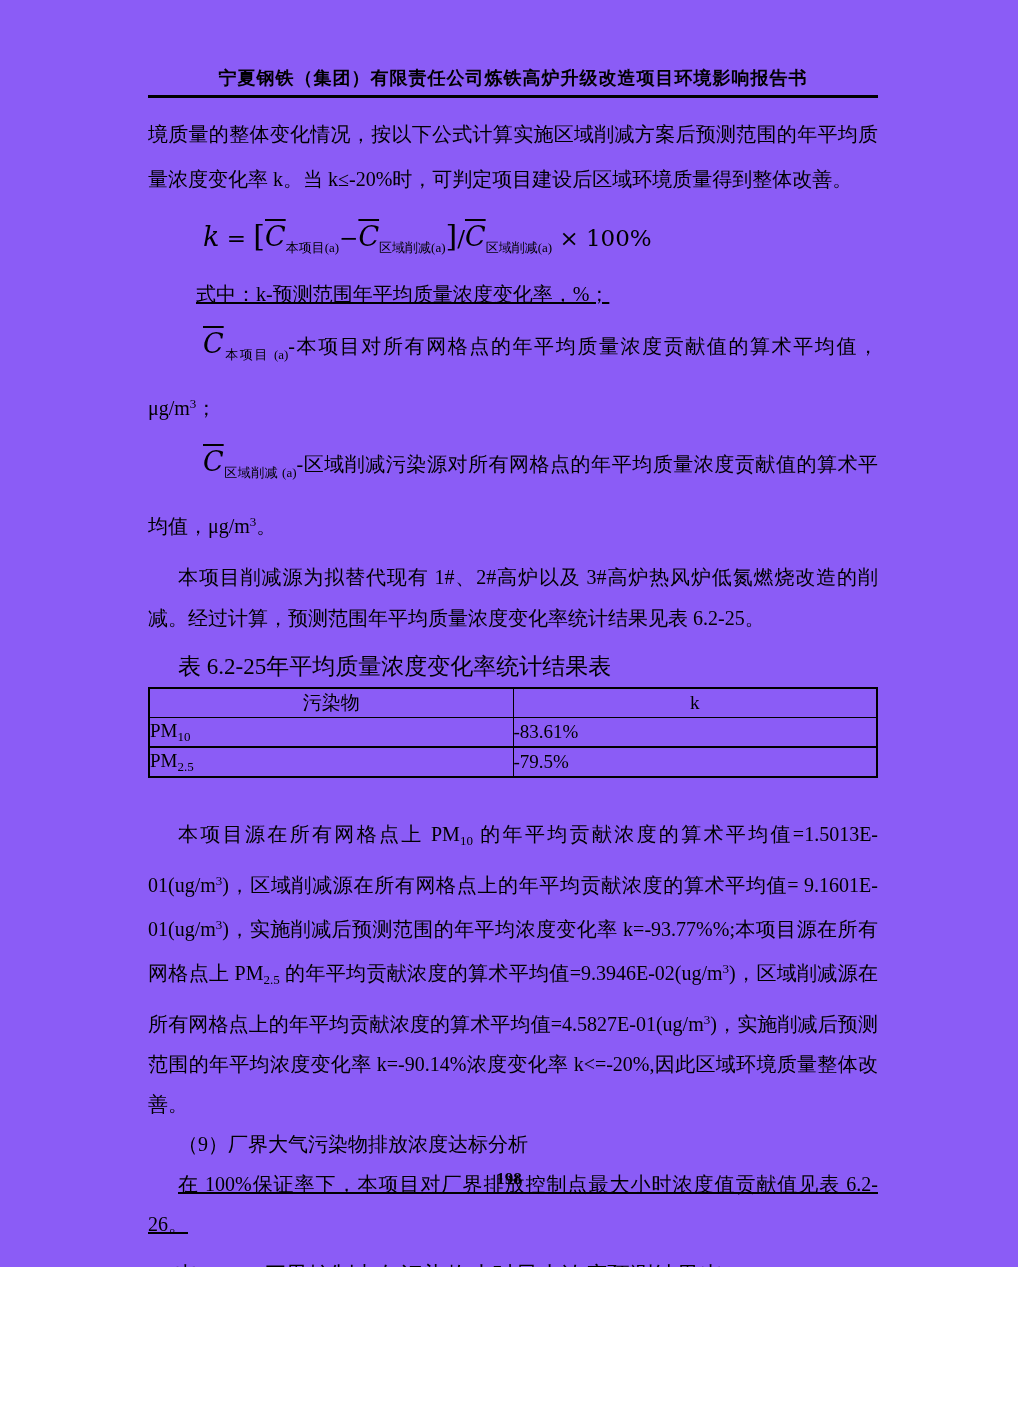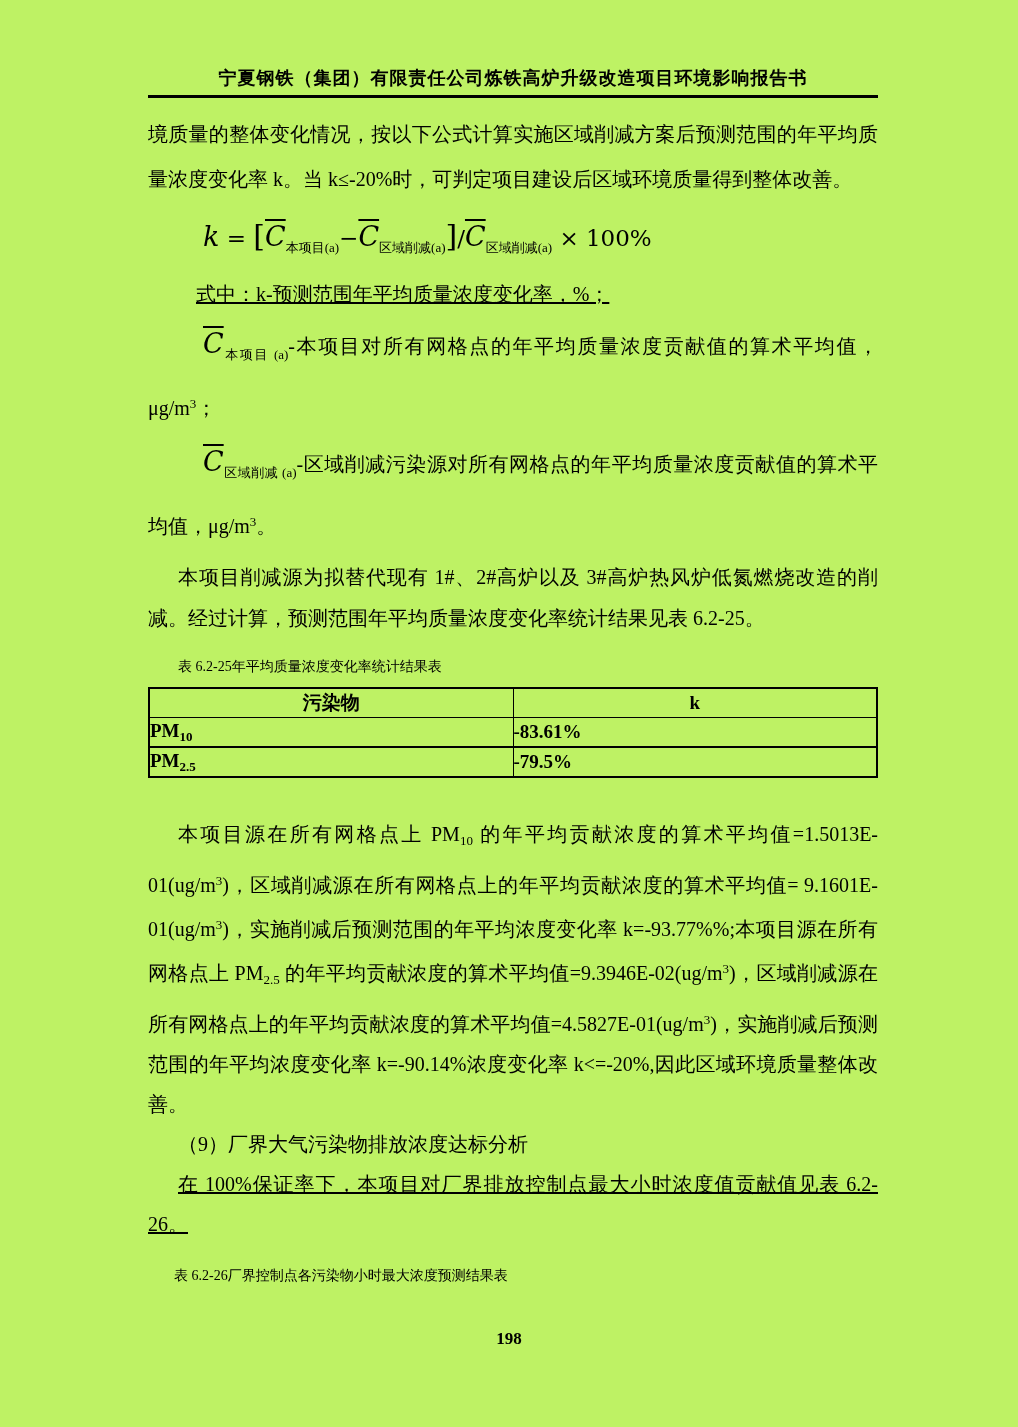--- a/index.html
+++ b/index.html
@@ -1,20 +1,20 @@
 <!DOCTYPE html>
 <html><head>
 <meta charset="utf-8">
 <style>
   html, body { margin: 0; padding: 0; background: #ffffff; }
   .page {
     position: relative;
     width: 1018px;
-    height: 1427px;
-    background: #bef264;
+    height: 1267px;
+    background: #8b5cf6;
     color: #000000;
     font-family: "Liberation Serif", serif;
     overflow: hidden;
   }
   .inner {
     margin: 0 140px 0 148px; 
   }
   
   .header-title {
     padding-top: 66px;
@@ -51,40 +51,40 @@
   .r-sup { font-size: 13px; vertical-align: 7px; }
   .r-fk  { font-family: "DejaVu Serif", serif; font-style: italic; font-size: 27px; }
   .r-fop { font-family: "DejaVu Serif", serif; font-size: 23px; }
   .r-fbr { font-family: "DejaVu Serif", serif; font-size: 30px; }
   .r-fC  { font-family: "DejaVu Serif", serif; font-style: italic; font-size: 27px; text-decoration: overline; }
   .r-fsub{ font-size: 13px; vertical-align: -6px; }
   
   .caption {
     margin-top: 12px;
     padding-left: 30px;
-    font-size: 14px;
+    font-size: 23px;
     line-height: 32px;
     display: flex;
   }
   .caption .cap-label { flex: 0 0 auto; }
   .caption .cap-title { }
   .caption26 { margin-top: 16px; padding-left: 26px; }
   
   table.data-table {
     margin-top: 4px;
     width: 100%;
     border-collapse: collapse;
     border: 2.5px solid #000;
   }
   table.data-table th, table.data-table td {
     border: 1.5px solid #000;
     height: 28px;
     vertical-align: middle;
     font-size: 19px;
-    font-weight: bold;
+    font-weight: normal;
     padding: 0;
   }
   table.data-table tr.row-divider td { border-top: 2px solid #000; }
   .results-para { margin-top: 36px; line-height: 40px; }
   
   .page-number {
     position: absolute;
     bottom: 78px;
     left: 0;
     width: 100%;

